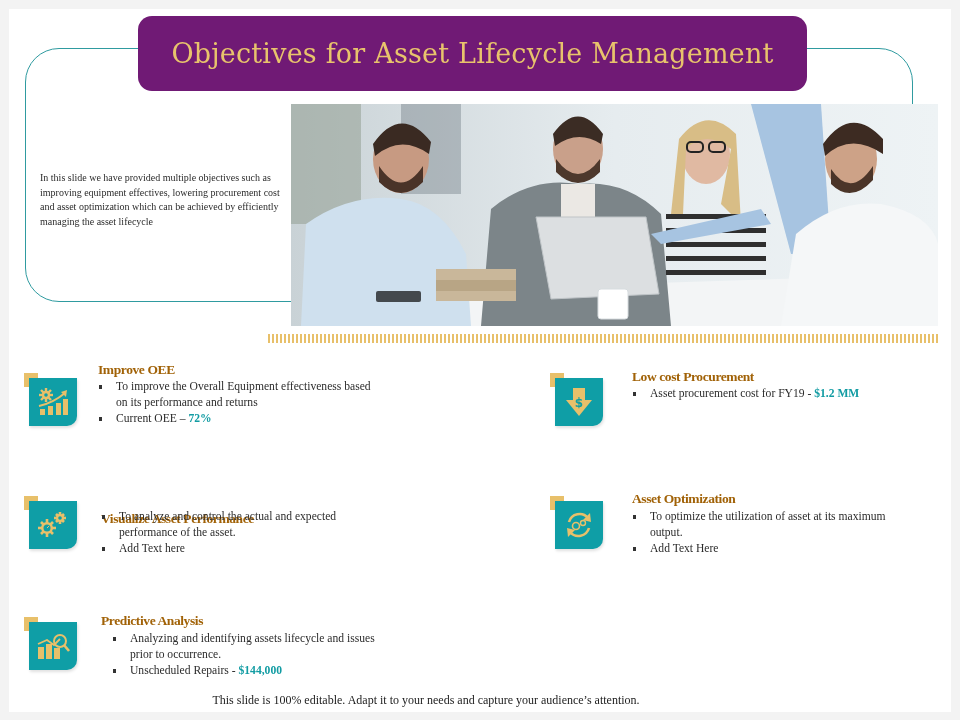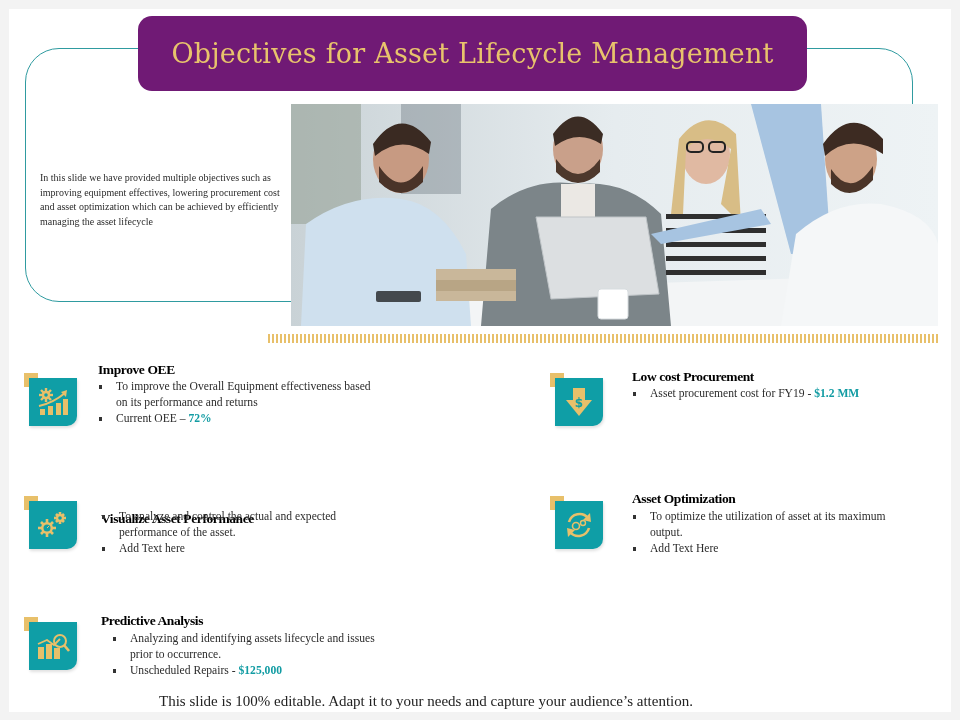--- a/index.html
+++ b/index.html
@@ -51,36 +51,36 @@
     position: absolute; left: -5px; top: -5px; width: 14px; height: 14px; background: #e8c06a;
   }
   .icon-box {
     position: absolute; left: 0; top: 0; width: 48px; height: 48px; background: #0f9ea6;
     border-bottom-right-radius: 10px;
     box-shadow: 1px 2px 3px rgba(0,0,0,0.12);
     display: flex; align-items: center; justify-content: center;
   }
   .item-title {
     position: absolute; font-family: "Liberation Serif", "DejaVu Serif", serif;
-    font-weight: bold; font-size: 13.5px; color: #000000; letter-spacing: -0.4px; white-space: nowrap;
+    font-weight: bold; font-size: 13.5px; color: #a16207; letter-spacing: -0.4px; white-space: nowrap;
   }
   .bullets {
     position: absolute; list-style: none;
     font-family: "Liberation Serif", "DejaVu Serif", serif;
     font-size: 11.6px; line-height: 15.9px; color: #2b2b2b;
   }
   .bullets li { position: relative; padding-left: 18px; }
   .bullets li::before {
     content: ""; position: absolute; left: 1px; top: 6px; width: 3px; height: 4px; background: #333;
   }
   .hl { color: #129ca3; font-weight: bold; }
 
   .footer {
     position: absolute; left: 0; top: 693px; width: 852px; text-align: center;
-    font-family: "Liberation Serif", "DejaVu Serif", serif; font-size: 15px; color: #222;
+    font-family: "Liberation Serif", "DejaVu Serif", serif; font-size: 12px; color: #222;
   }
 </style>
 </head>
 <body>
 
 <div class="slide"></div>
 
 <div class="frame"></div>
 
 <div class="title-bar">
@@ -259,17 +259,17 @@
         </g>
         <polyline points="2,12 11,8 18,13 24,7" fill="none" stroke="#e8c06a" stroke-width="1.8"></polyline>
         <circle cx="24" cy="9" r="6" fill="none" stroke="#e8c06a" stroke-width="2"></circle>
         <line x1="28" y1="13" x2="33" y2="19" stroke="#e8c06a" stroke-width="2.6"></line>
       </svg>
     </div>
   </div>
   <div class="item-title" style="left:101px; top:613px;">Predictive Analysis</div>
   <ul class="bullets" style="left:112px; top:631px; width:272px;">
     <li><span>Analyzing and identifying assets lifecycle and issues prior to occurrence.</span></li>
-    <li><span>Unscheduled Repairs - </span><span class="hl">$125,000</span></li>
+    <li><span>Unscheduled Repairs - </span><span class="hl">$144,000</span></li>
   </ul>
 </div>
 
 <div class="footer">This slide is 100% editable. Adapt it to your needs and capture your audience’s attention.</div>
 
 </body></html>

